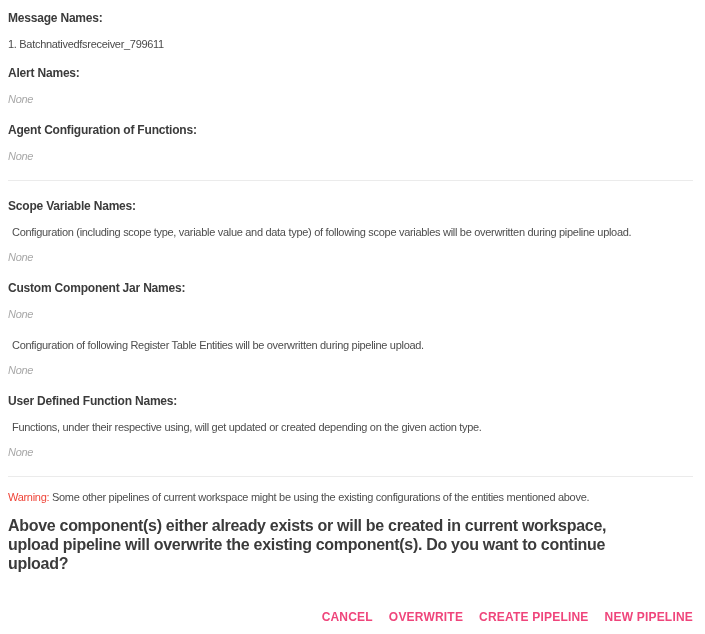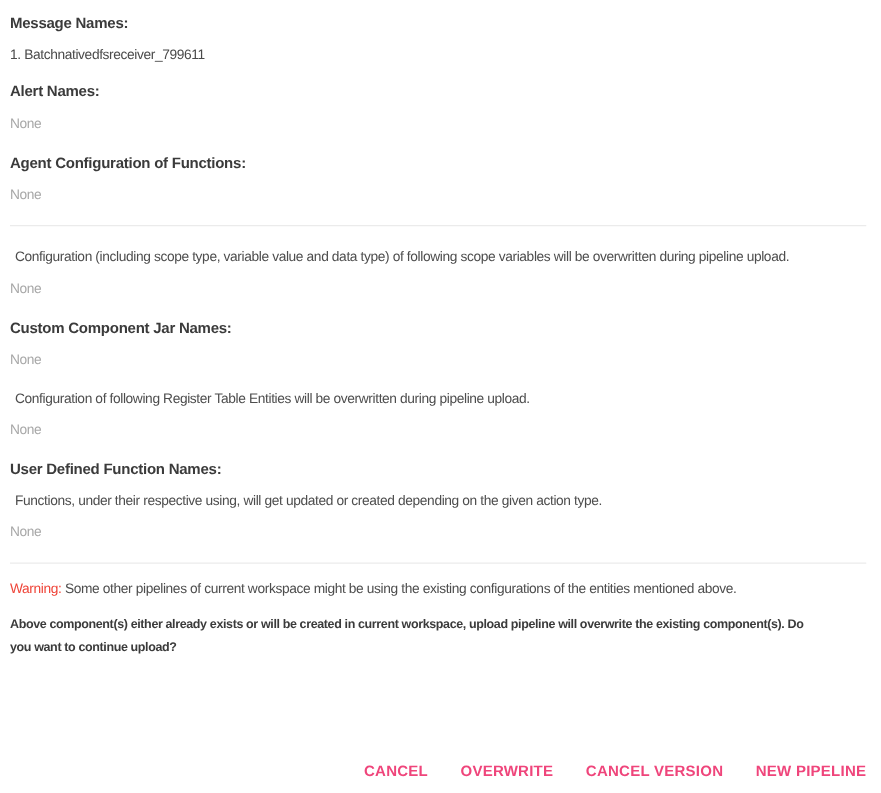--- a/index.html
+++ b/index.html
@@ -34,20 +34,21 @@
     line-height: 14px;
     margin: 0 0 15px 0;
   }
   .desc {
     color: #4d4d4d;
     line-height: 14px;
     margin: 0 0 11px 4px;
   }
   .none {
     color: #a8a8a8;
+    font-style: italic;
     line-height: 14px;
     margin: 0 0 17px 0;
   }
   hr.divider {
     border: none;
     border-top: 1px solid #ebebeb;
     margin: 15px 0 18px 0;
   }
   hr.divider.second {
     margin-bottom: 13px;
@@ -57,31 +58,31 @@
     margin: 0 0 12px 0;
     color: #4d4d4d;
   }
   .warning-prefix {
     color: #ef4438;
     margin-top: 47px;
   }
   .confirmation {
     font-weight: bold;
     color: #3b3b3b;
-    font-size: 10px;
+    font-size: 16px;
     line-height: 19px;
     max-width: 645px;
     margin: 0;
   }
   .actions {
     position: absolute;
     right: 12px;
     bottom: 10px;
     display: flex;
-    gap: 26px;
+    gap: 16px;
     align-items: center;
   }
   .actions button {
     background: none;
     border: none;
     padding: 0;
     font-family: "Liberation Sans", "DejaVu Sans", sans-serif;
     font-size: 12px;
     font-weight: bold;
     letter-spacing: 0.2px;
@@ -106,20 +107,21 @@
   </div>
 
   <div class="section">
     <div class="label">Agent Configuration of Functions:</div>
     <div class="none">None</div>
   </div>
 
   <hr class="divider">
 
   <div class="section">
+    <div class="label">Scope Variable Names:</div>
     <div class="desc">Configuration (including scope type, variable value and data type) of following scope variables will be overwritten during pipeline upload.</div>
     <div class="none">None</div>
   </div>
 
   <div class="section">
     <div class="label">Custom Component Jar Names:</div>
     <div class="none">None</div>
   </div>
 
   <div class="section">
@@ -137,17 +139,17 @@
 
   <div class="warning-line">
     <span class="warning-prefix">Warning:</span><span> Some other pipelines of current workspace might be using the existing configurations of the entities mentioned above.</span>
   </div>
 
   <p class="confirmation">Above component(s) either already exists or will be created in current workspace, upload pipeline will overwrite the existing component(s). Do you want to continue upload?</p>
 
   <div class="actions">
     <button>CANCEL</button>
     <button>OVERWRITE</button>
-    <button>CANCEL VERSION</button>
+    <button>CREATE PIPELINE</button>
     <button>NEW PIPELINE</button>
   </div>
 
 </div>
 
 </body></html>

